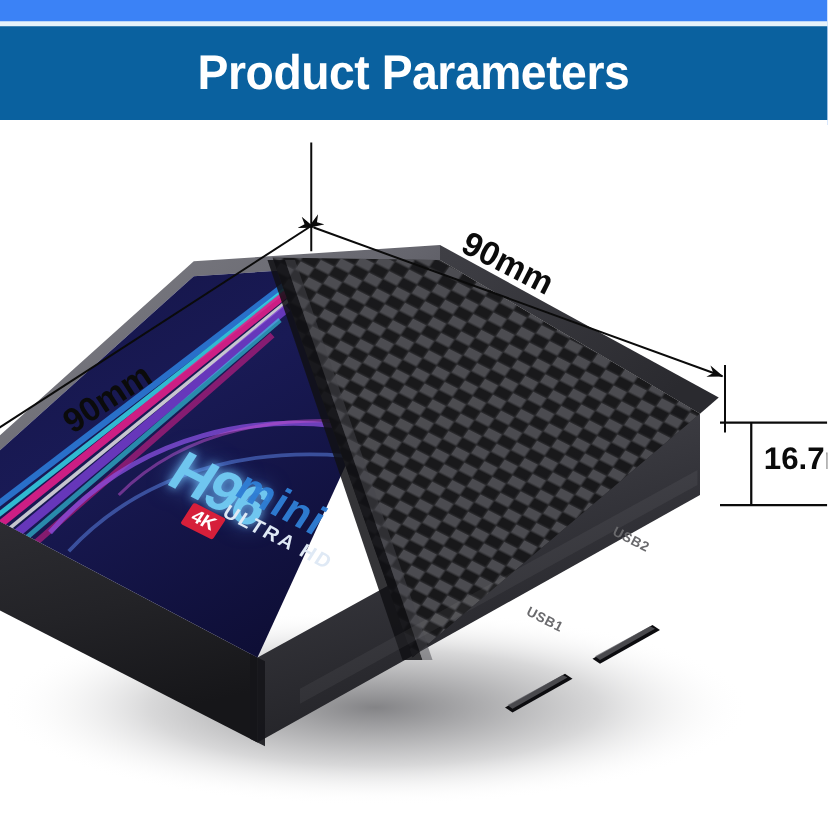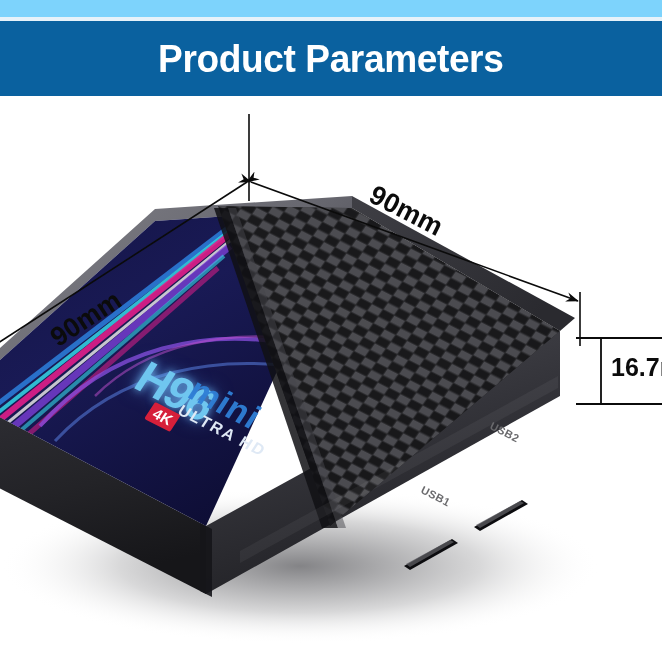--- a/index.html
+++ b/index.html
@@ -15,21 +15,21 @@
     position: relative;
   }
 
   
   #banner-wrap {
     position: absolute;
     left: 0;
     top: 0;
     width: 662px;
     height: 100px;
-    background: #7dd3fc;
+    background: #3b82f6;
   }
   #banner-topstrip {
     position: absolute;
     left: 0;
     top: 17px;
     width: 662px;
     height: 5px;
     background: #e6f2fa;
   }
   #banner {

